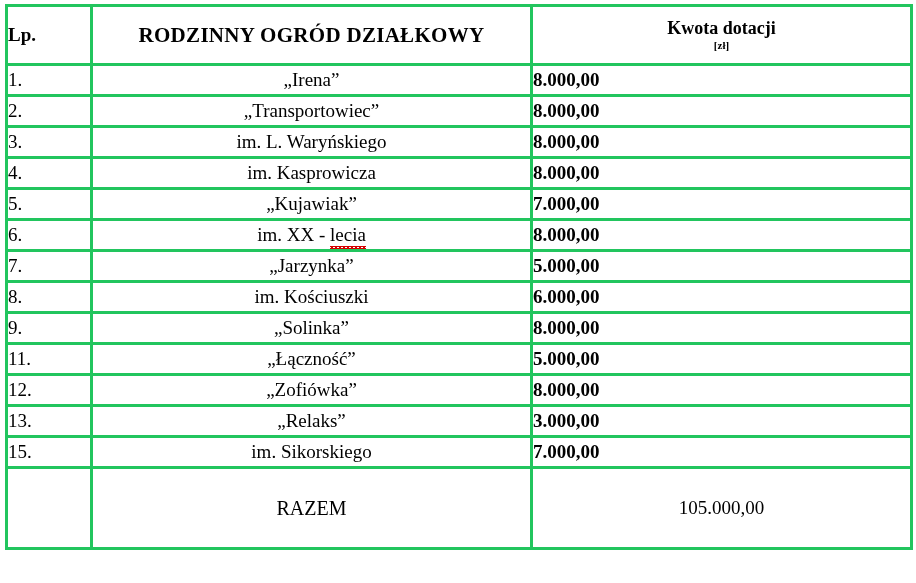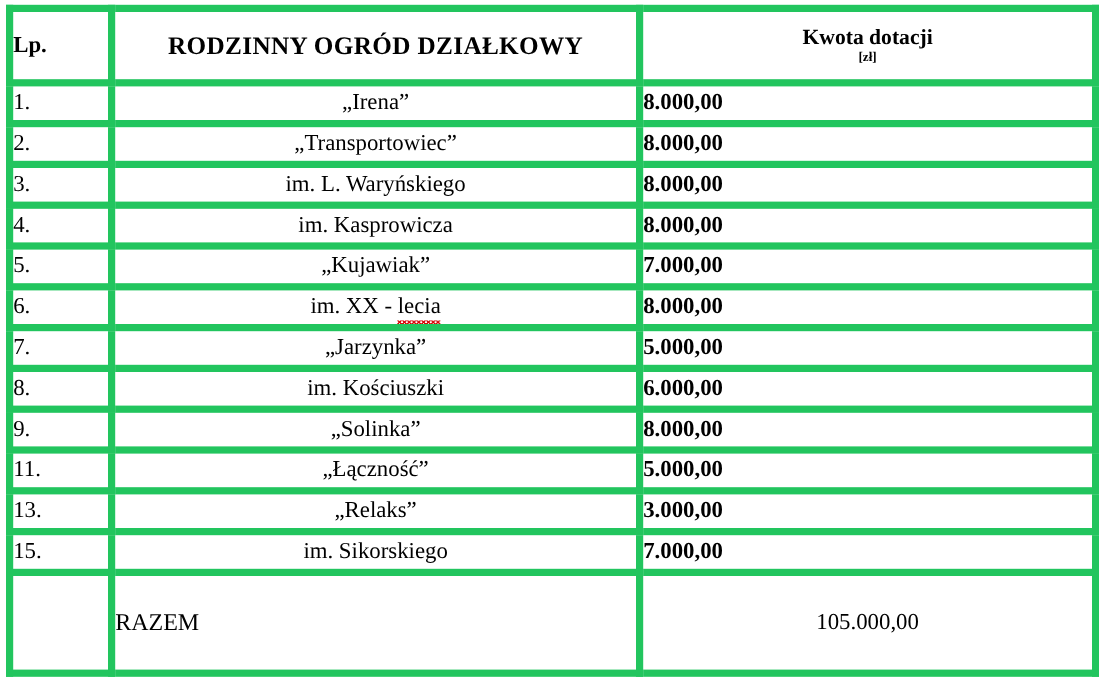--- a/index.html
+++ b/index.html
@@ -28,21 +28,21 @@
     left: 5px;
     top: 4px;
     width: 905px;
     border-collapse: collapse;
     table-layout: fixed;
     background: #ffffff;
   }
 
   .grant-table td,
   .grant-table th {
-    border: 6px solid #22c55e;
+    border: 3px solid #22c55e;
     padding: 0;
     font-family: "Liberation Serif", "DejaVu Serif", serif;
     color: #000000;
     vertical-align: middle;
   }
 
   
   .col-lp    { width: 85px; }
   .col-name  { width: 440px; }
   .col-kwota { width: 380px; }
@@ -116,21 +116,21 @@
     background-size: 4px 3px;
     background-repeat: repeat-x;
   }
 
   
   .total-row td {
     height: 78px;
   }
   .total-lp { }
   .total-name {
-    text-align: left;
+    text-align: center;
     font-size: 20px;
     font-weight: normal;
   }
   .total-kwota {
     text-align: center;
     font-size: 19px;
     font-weight: normal;
     padding-right: 24px;
   }
 </style>
@@ -202,20 +202,25 @@
           <td class="cell-lp">9.</td>
           <td class="cell-name">„Solinka”</td>
           <td class="cell-kwota">8.000,00</td>
         </tr>
         <tr class="data-row">
           <td class="cell-lp">11.</td>
           <td class="cell-name">„Łączność”</td>
           <td class="cell-kwota">5.000,00</td>
         </tr>
         <tr class="data-row">
+          <td class="cell-lp">12.</td>
+          <td class="cell-name">„Zofiówka”</td>
+          <td class="cell-kwota">8.000,00</td>
+        </tr>
+        <tr class="data-row">
           <td class="cell-lp">13.</td>
           <td class="cell-name">„Relaks”</td>
           <td class="cell-kwota">3.000,00</td>
         </tr>
         <tr class="data-row">
           <td class="cell-lp">15.</td>
           <td class="cell-name">im. Sikorskiego</td>
           <td class="cell-kwota">7.000,00</td>
         </tr>
       </tbody>

